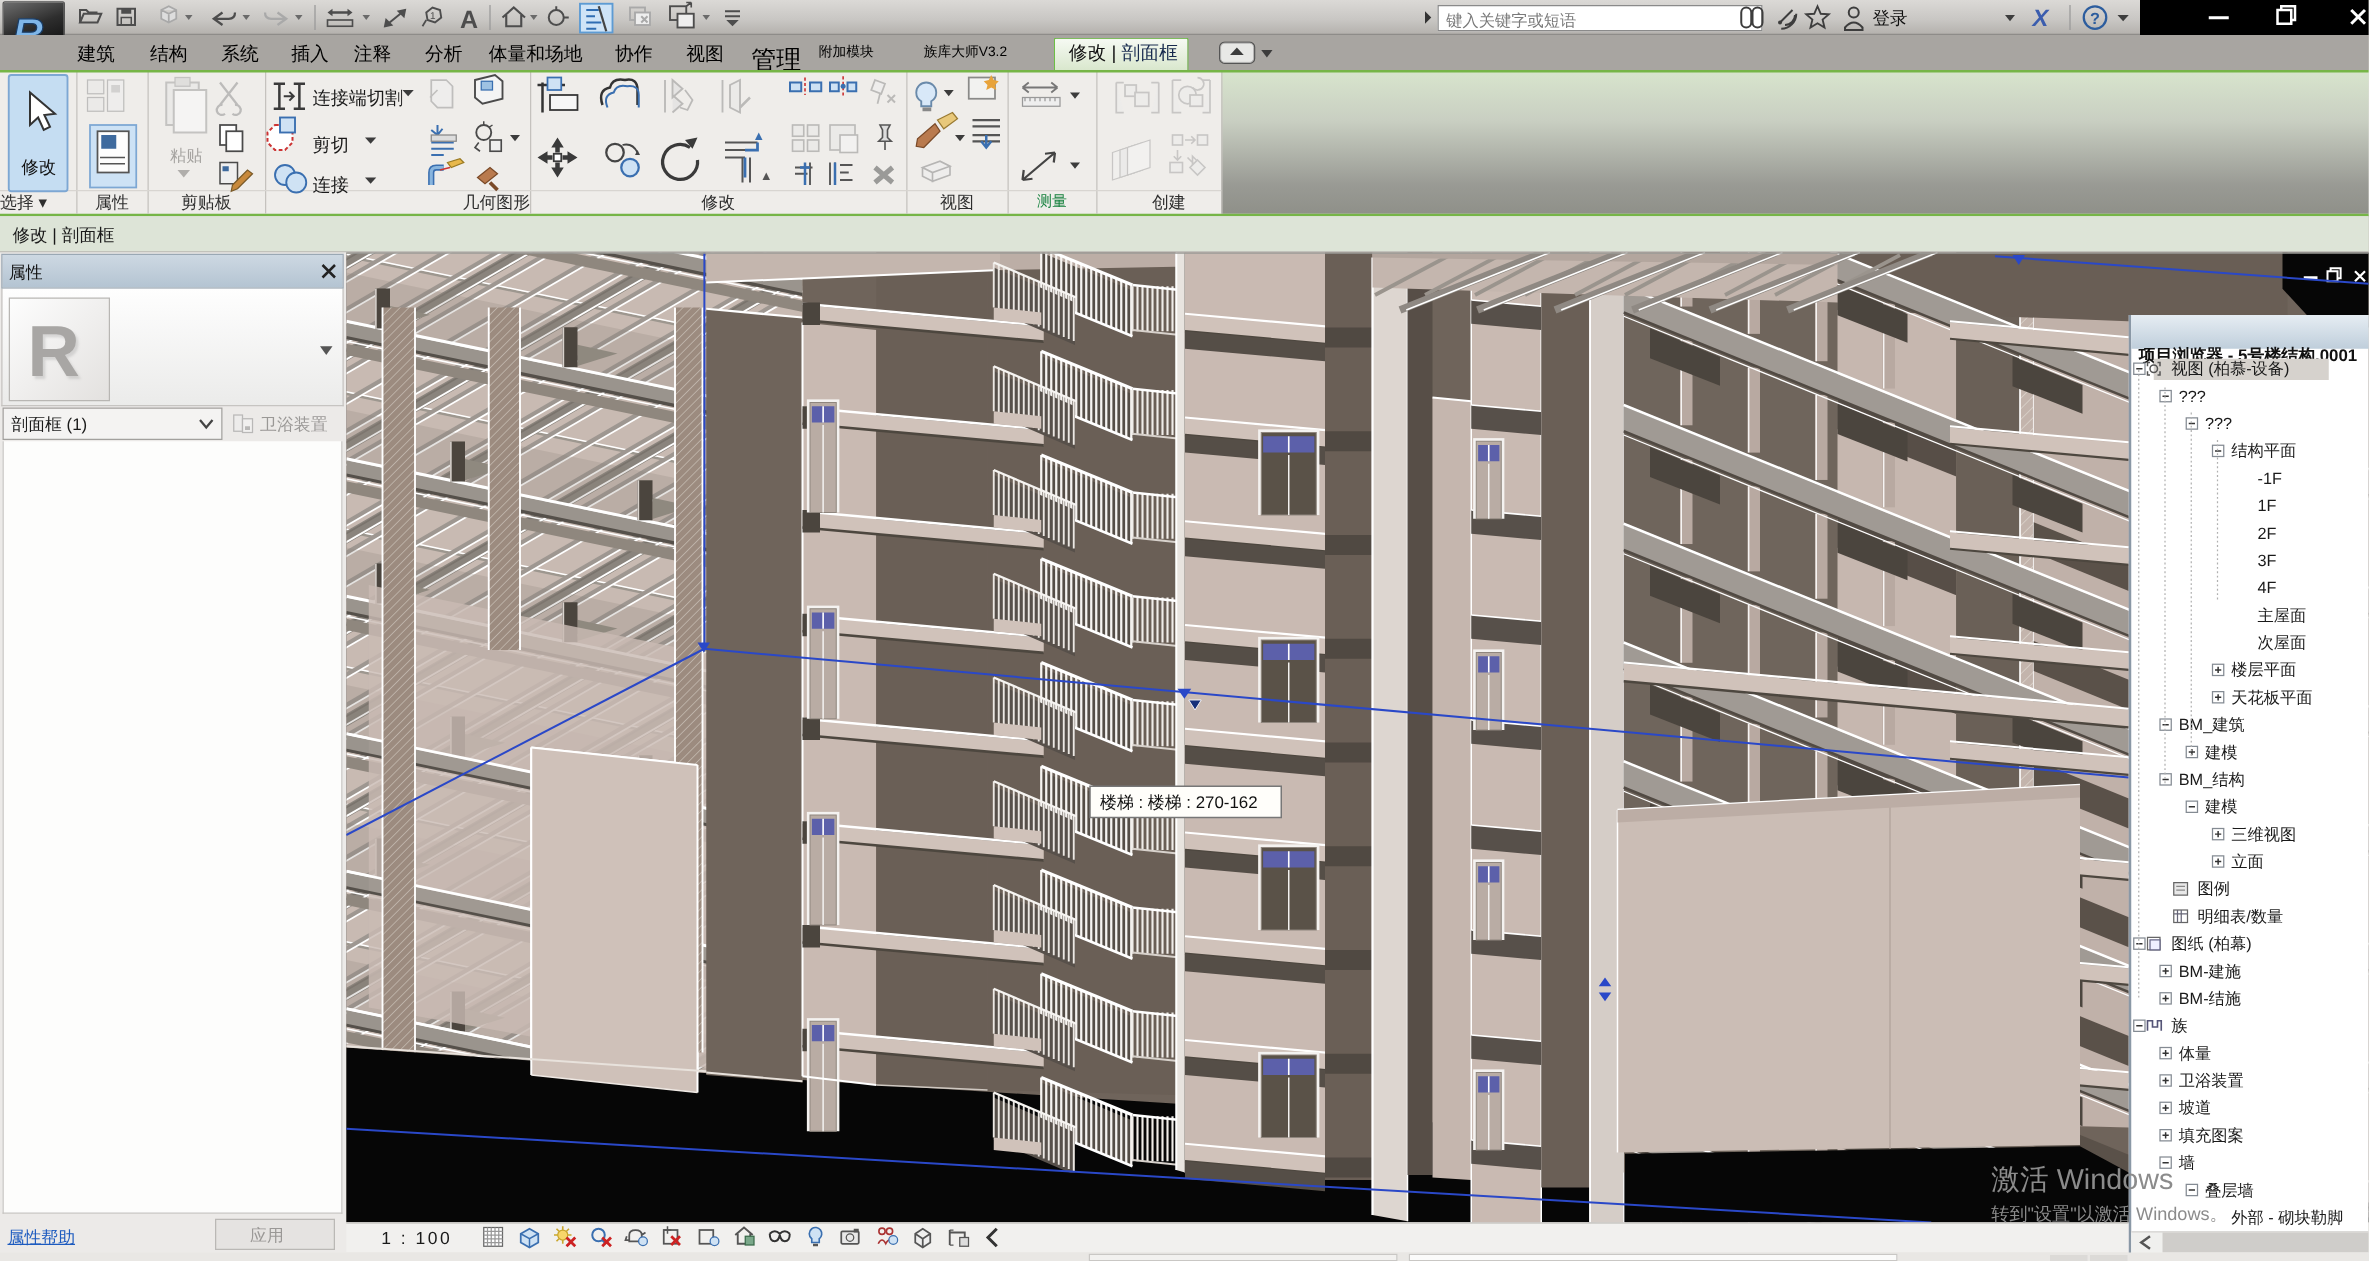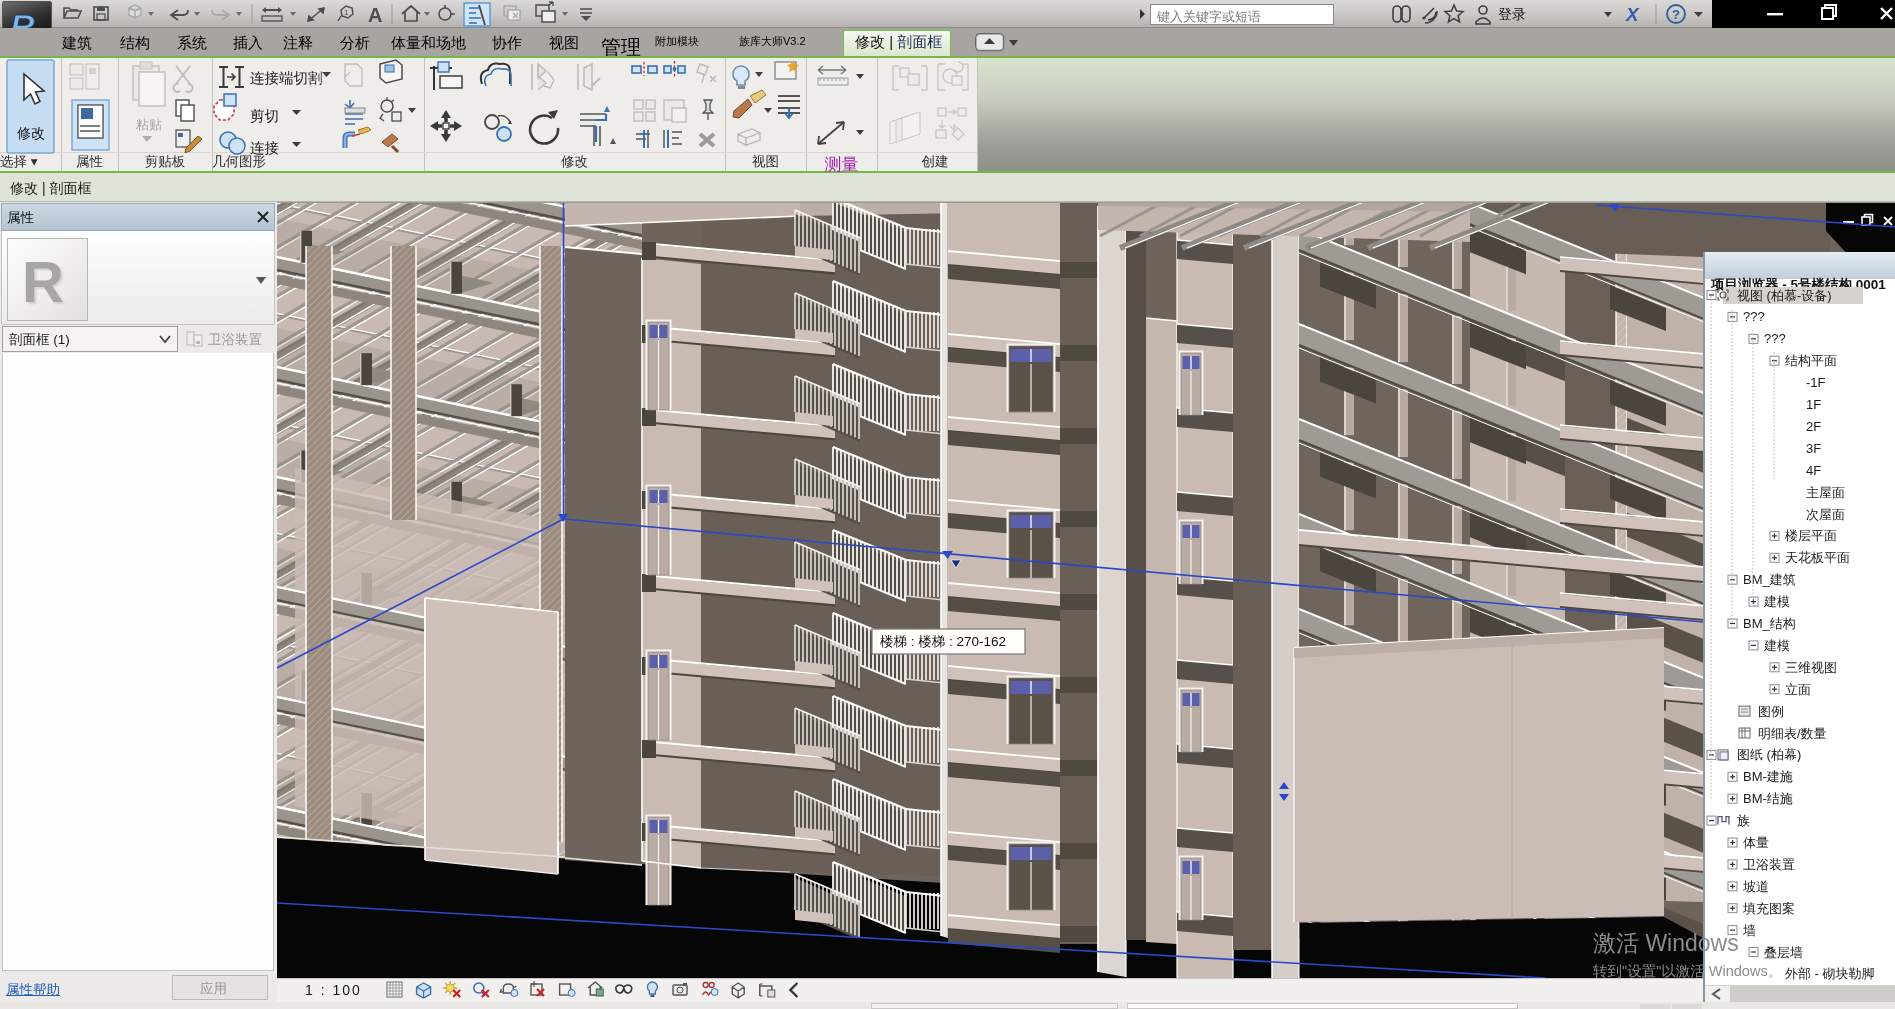--- a/index.html
+++ b/index.html
@@ -50,21 +50,21 @@
       <rect x="480" y="5" width="13" height="11" fill="none" stroke="#4d4d4d" stroke-width="1.5"></rect>
       <rect x="486" y="11" width="13" height="11" fill="#eee" stroke="#4d4d4d" stroke-width="1.5"></rect>
       <path d="M493 5 l4 -3 M497 2 l0 4 M497 2 l-4 0" stroke="#4d4d4d" stroke-width="1.3"></path>
       <path d="M506 12 l6 0 l-3 4 z" fill="#6a6a6a"></path>
       <path d="M524 9 l12 0 M524 13 l12 0" stroke="#4d4d4d" stroke-width="1.5"></path>
       <path d="M525 16 l10 0 l-5 5 z" fill="#4d4d4d"></path>
     </svg>
 <div class="abs" style="left:1138px;top:3px;width:10px;height:22px"><svg width="10" height="22">
         <path d="M2 6 l5 5 l-5 5 z" fill="#333"></path>
       </svg></div>
-<div class="abs" style="left:1150px;top:3.5px;width:184px;height:21px;background:#fff;border:1px solid #8a8a8a">
+<div class="abs" style="left:1150px;top:3.5px;width:260px;height:21px;background:#fff;border:1px solid #8a8a8a">
       <span style="position:absolute;left:6px;top:3px;font-size:13px;color:#7a7a7a">键入关键字或短语</span>
     </div>
 <svg class="abs" style="left:1388px;top:0" width="324" height="28" viewBox="0 0 324 28">
       <path d="M5 10 a4 4 0 0 1 8 0 l0 8 a4 4 0 0 1 -8 0 z M14 10 a4 4 0 0 1 8 0 l0 8 a4 4 0 0 1 -8 0 z" fill="none" stroke="#3d3d3d" stroke-width="1.6"></path>
       <path d="M13 12 l1 0" stroke="#3d3d3d" stroke-width="2"></path>
       <path d="M36 18 l10 -10 M40 20 a8 8 0 0 0 8 -8 M37 23 a12 12 0 0 0 12 -12" fill="none" stroke="#3d3d3d" stroke-width="1.6"></path>
       <circle cx="36" cy="18" r="1.6" fill="#3d3d3d"></circle>
       <path d="M66 5 l2.6 6 l6.4 .5 l-4.9 4.2 l1.5 6.3 l-5.6 -3.4 l-5.6 3.4 l1.5 -6.3 l-4.9 -4.2 l6.4 -.5 z" fill="none" stroke="#3d3d3d" stroke-width="1.5"></path>
       <circle cx="95" cy="10" r="4" fill="none" stroke="#3d3d3d" stroke-width="1.6"></circle>
       <path d="M88 22 q7 -8 14 0 l0 2 l-14 0 z" fill="none" stroke="#3d3d3d" stroke-width="1.6"></path>
@@ -110,30 +110,30 @@
 <div class="abs" style="left:61px;top:57px;width:1px;height:114px;background:#c5c2be"></div>
 <div class="tx" style="left:0px;top:153px;width:61px;text-align:left;font-size:13.5px;color:#2e2e2e">选择 ▾</div>
 <div class="abs" style="left:0px;top:152px;width:61px;height:1px;background:#d8d5d1"></div>
 <div class="abs" style="left:118px;top:57px;width:1px;height:114px;background:#c5c2be"></div>
 <div class="tx" style="left:61px;top:153px;width:57px;text-align:center;font-size:13.5px;color:#2e2e2e">属性</div>
 <div class="abs" style="left:61px;top:152px;width:57px;height:1px;background:#d8d5d1"></div>
 <div class="abs" style="left:212px;top:57px;width:1px;height:114px;background:#c5c2be"></div>
 <div class="tx" style="left:118px;top:153px;width:94px;text-align:center;font-size:13.5px;color:#2e2e2e">剪贴板</div>
 <div class="abs" style="left:118px;top:152px;width:94px;height:1px;background:#d8d5d1"></div>
 <div class="abs" style="left:424px;top:57px;width:1px;height:114px;background:#c5c2be"></div>
-<div class="tx" style="left:212px;top:153px;width:212px;text-align:left;font-size:13.5px;color:#2e2e2e">几何图形</div>
+<div class="tx" style="left:212px;top:153px;width:212px;text-align:right;font-size:13.5px;color:#2e2e2e">几何图形</div>
 <div class="abs" style="left:212px;top:152px;width:212px;height:1px;background:#d8d5d1"></div>
 <div class="abs" style="left:725px;top:57px;width:1px;height:114px;background:#c5c2be"></div>
 <div class="tx" style="left:424px;top:153px;width:301px;text-align:center;font-size:13.5px;color:#2e2e2e">修改</div>
 <div class="abs" style="left:424px;top:152px;width:301px;height:1px;background:#d8d5d1"></div>
 <div class="abs" style="left:806px;top:57px;width:1px;height:114px;background:#c5c2be"></div>
 <div class="tx" style="left:725px;top:153px;width:81px;text-align:center;font-size:13.5px;color:#2e2e2e">视图</div>
 <div class="abs" style="left:725px;top:152px;width:81px;height:1px;background:#d8d5d1"></div>
 <div class="abs" style="left:877px;top:57px;width:1px;height:114px;background:#c5c2be"></div>
-<div class="tx" style="left:806px;top:153px;width:71px;text-align:center;font-size:17px;color:#a21caf">测量</div>
+<div class="tx" style="left:806px;top:153px;width:71px;text-align:center;font-size:12px;color:#15803d">测量</div>
 <div class="abs" style="left:806px;top:152px;width:71px;height:1px;background:#d8d5d1"></div>
 <div class="abs" style="left:977px;top:57px;width:1px;height:114px;background:#c5c2be"></div>
 <div class="tx" style="left:877px;top:153px;width:116px;text-align:center;font-size:13.5px;color:#2e2e2e">创建</div>
 <div class="abs" style="left:877px;top:152px;width:100px;height:1px;background:#d8d5d1"></div>
 <svg class="abs" style="left:0;top:56px" width="980" height="116" viewBox="0 0 980 116">
       <rect x="7" y="4" width="47" height="93" fill="#c5ddf2" stroke="#7da7d3" stroke-width="1.5" rx="2"></rect>
       <path d="M24 18 l0 26 l6.5 -6 l4.5 10 l5 -2.5 l-4.5 -9.5 l8.5 -1 z" fill="#fff" stroke="#333" stroke-width="1.6"></path>
       <text x="17" y="82" font-size="14" fill="#111">修改</text>
       <g opacity="0.55">
         <rect x="70" y="8" width="13" height="11" fill="#e8e8e8" stroke="#999"></rect>

